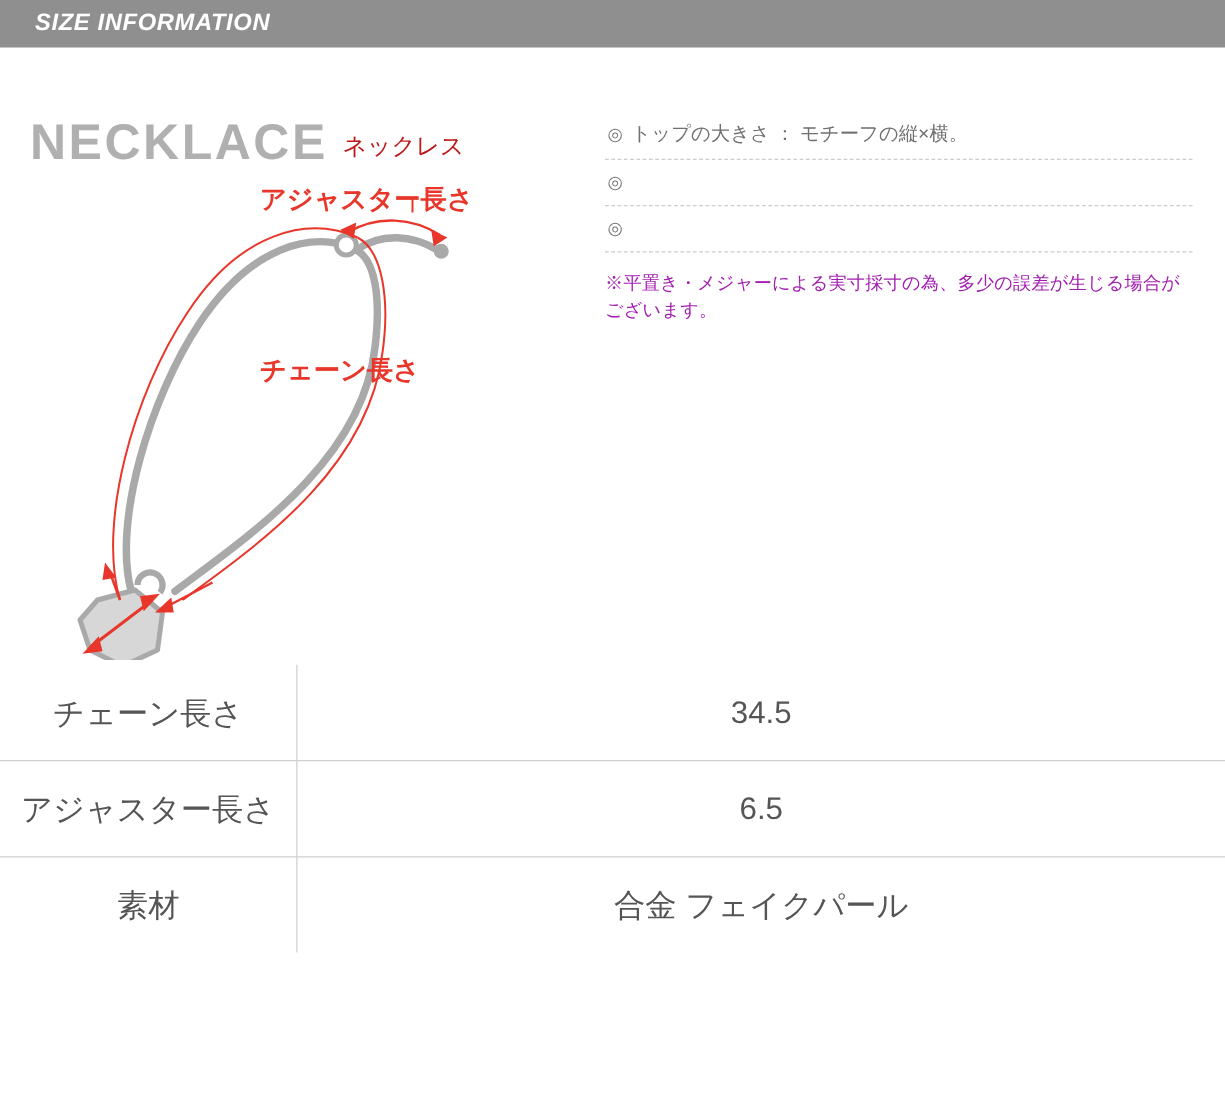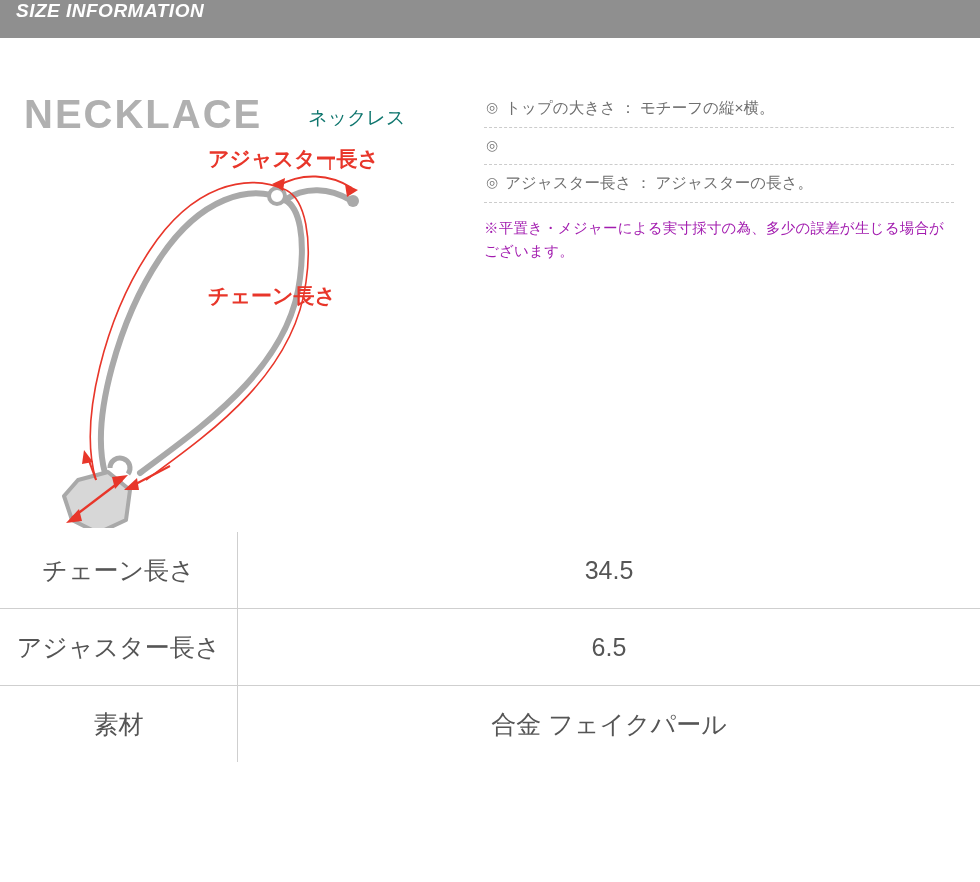--- a/index.html
+++ b/index.html
@@ -18,21 +18,22 @@
     box-sizing: border-box;
     overflow: hidden;
   }
 
   
   .bar {
     background: #8f8f8f;
     color: #ffffff;
     height: 38px;
     display: flex;
-    padding-left: 16px;
+    align-items: center;
+    padding-left: 28px;
     box-sizing: border-box;
   }
   .bar-title {
     font-style: italic;
     font-weight: bold;
     font-size: 19px;
     letter-spacing: 0.5px;
   }
 
   
@@ -58,24 +59,23 @@
   }
   .necklace-title .en {
     font-size: 40px;
     font-weight: bold;
     color: #b0b0b0;
     letter-spacing: 2px;
     line-height: 1;
   }
   .necklace-title .ja {
     font-size: 19px;
-    color: #0f766e;
+    color: #b91c1c;
     line-height: 1.2;
     padding-bottom: 4px;
-    margin-left: 34px;
   }
 
   .svg-art {
     position: absolute;
     left: 0;
     top: 90px;
     width: 470px;
     height: 400px;
   }
 
@@ -200,21 +200,20 @@
     <div class="legend">
       <div class="legend-row">
         <span class="mark">◎</span>
         <span>トップの大きさ ： モチーフの縦×横。</span>
       </div>
       <div class="legend-row">
         <span class="mark">◎</span>
       </div>
       <div class="legend-row">
         <span class="mark">◎</span>
-        <span>アジャスター長さ ： アジャスターの長さ。</span>
       </div>
       <div class="legend-note">※平置き・メジャーによる実寸採寸の為、多少の誤差が生じる場合がございます。</div>
     </div>
   </div>
 
 
   <table class="size-table">
     <tbody>
       <tr>
         <td class="label">チェーン長さ</td>

